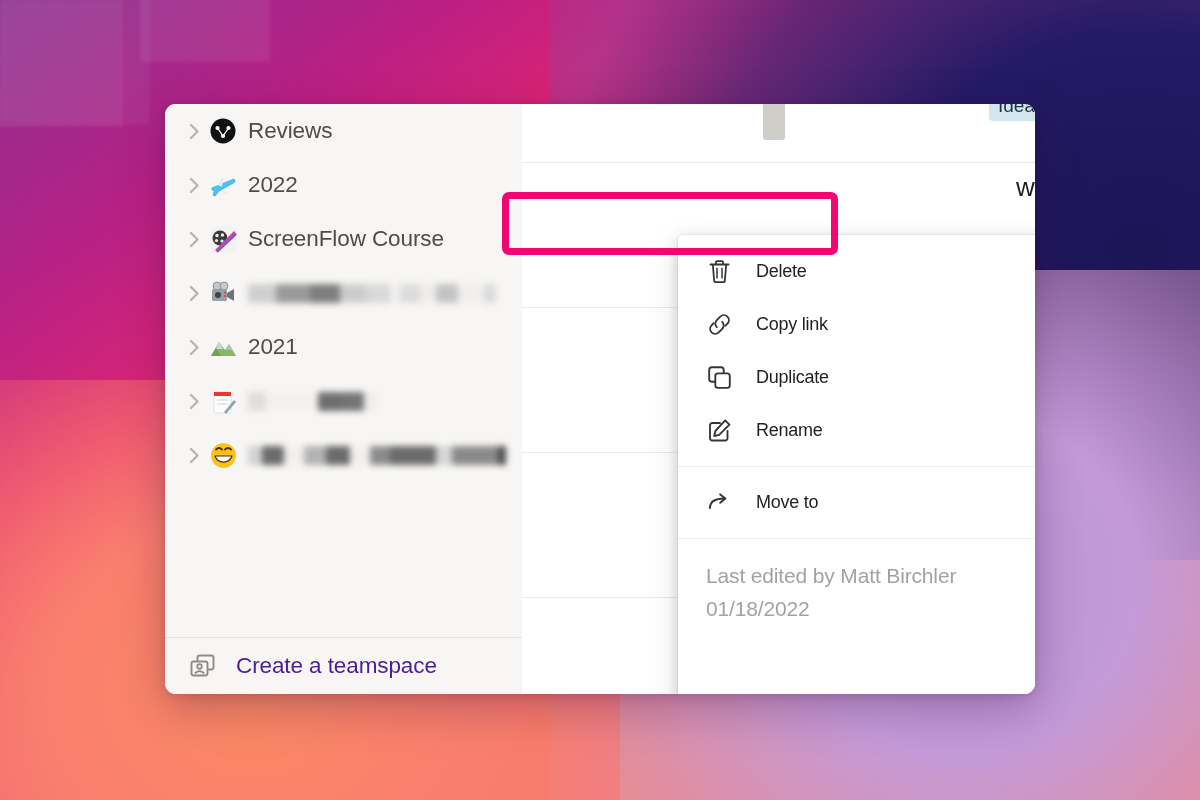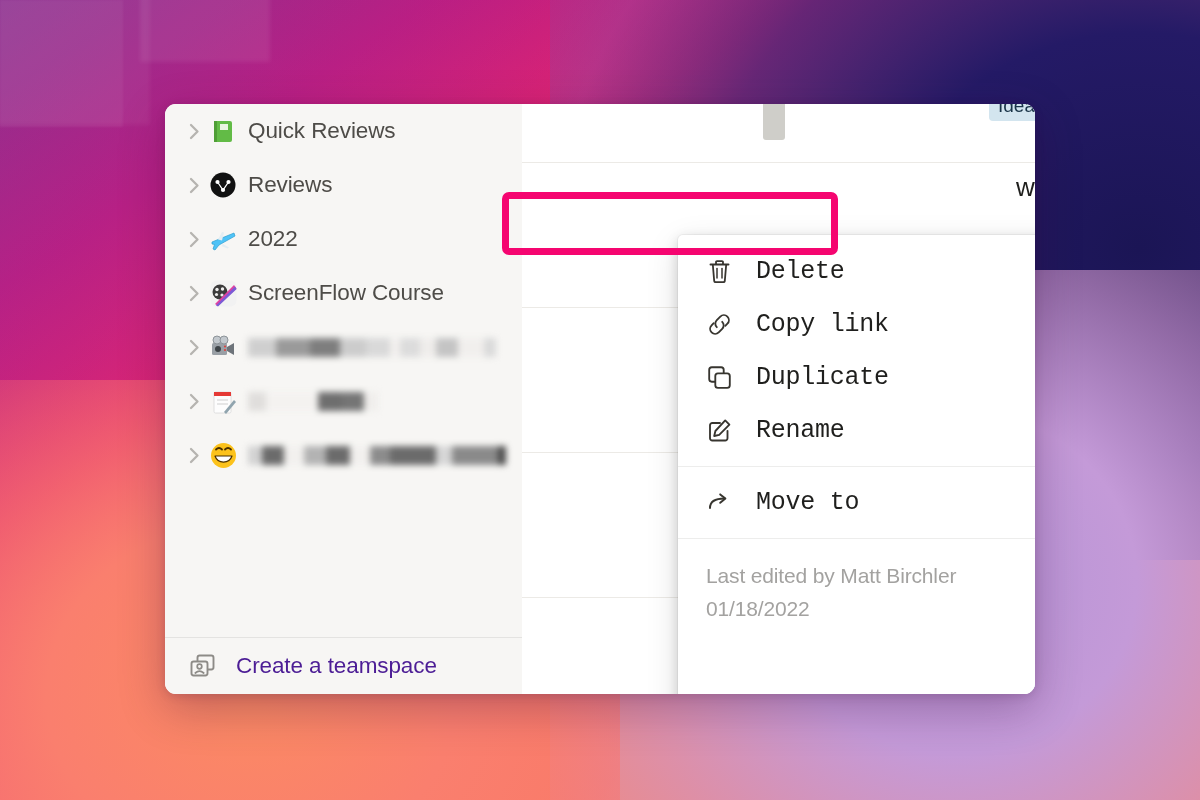--- a/index.html
+++ b/index.html
@@ -183,25 +183,24 @@
     height: 53px;
     padding-left: 28px;
     cursor: default;
   }
   .mi-icon {
     width: 50px; flex: 0 0 50px;
     display: flex; align-items: center;
     color: #37352f;
   }
   .mi-label {
-    font-size: 25px;
+    font-size: 18px;
     color: #1f1f1d;
     letter-spacing: -0.25px;
     white-space: nowrap;
-    font-family: Liberation Mono, monospace;
   }
   .menu-sep {
     height: 1px; background: rgba(55,53,47,0.09);
     margin: 9px 0;
   }
   
   #menu-meta {
     padding: 12px 0 14px 28px;
   }
   #menu-meta div {
@@ -247,35 +246,20 @@
       <div class="edge-frag" style="left:494px;top:68px;">w</div>
       <div class="edge-frag" style="left:494px;top:213px;">ar</div>
       <div class="edge-frag" style="left:494px;top:358px;">Se</div>
       <div class="edge-frag" style="left:494px;top:503px;">:C</div>
     </div>
 
     <div id="scroll-nub"></div>
 
     <div id="sidebar">
 
-      <div class="side-row">
-        <span class="chev">
-          <svg width="13" height="19" viewBox="0 0 13 19">
-              <path d="M3 3 L9.5 9.5 L3 16" fill="none" stroke="#b6b4b0" stroke-width="2.3" stroke-linecap="round" stroke-linejoin="round"></path>
-            </svg>
-        </span>
-        <span class="side-emoji">
-          <svg width="26" height="26" viewBox="0 0 26 26">
-            <path d="M4 3 H20 A2 2 0 0 1 22 5 V22 A2 2 0 0 1 20 24 H4 Z" fill="#62bb46"></path>
-            <path d="M4 3 H7 V24 H4 Z" fill="#4f9e36"></path>
-            <rect x="10" y="6" width="8" height="6" fill="#eaf5e2"></rect>
-          </svg>
-        </span>
-        <span class="side-label">Quick Reviews</span>
-      </div>
 
       <div class="side-row">
         <span class="chev">
           <svg width="13" height="19" viewBox="0 0 13 19">
               <path d="M3 3 L9.5 9.5 L3 16" fill="none" stroke="#b6b4b0" stroke-width="2.3" stroke-linecap="round" stroke-linejoin="round"></path>
             </svg>
         </span>
         <span class="side-emoji">
           <svg width="26" height="26" viewBox="0 0 26 26">
             <circle cx="13" cy="13" r="12.5" fill="#111111"></circle>
@@ -351,20 +335,36 @@
           <span class="blk" style="width:24px;background:#d9d9d9;"></span>
           <span class="blk" style="width:10px;background:#f2f0ee;"></span>
           <span class="blk" style="width:20px;background:#dcdcdc;"></span>
           <span class="blk" style="width:16px;background:#efedeb;"></span>
           <span class="blk" style="width:22px;background:#c4c4c4;"></span>
           <span class="blk" style="width:26px;background:#f1efed;"></span>
           <span class="blk" style="width:12px;background:#dadada;"></span>
         </span>
       </div>
 
+      <div class="side-row">
+        <span class="chev">
+          <svg width="13" height="19" viewBox="0 0 13 19">
+              <path d="M3 3 L9.5 9.5 L3 16" fill="none" stroke="#b6b4b0" stroke-width="2.3" stroke-linecap="round" stroke-linejoin="round"></path>
+            </svg>
+        </span>
+        <span class="side-emoji">
+          <svg width="27" height="27" viewBox="0 0 27 27">
+            <path d="M1 22 L9 8 L15 16 L19 10 L26 22 Z" fill="#8ab46a"></path>
+            <path d="M9 8 L13 15 L6 15 Z" fill="#cfd8dc"></path>
+            <path d="M19 10 L23 16 L16 16 Z" fill="#a8c0d0"></path>
+            <path d="M1 22 L6 14 L11 22 Z" fill="#6fa34f"></path>
+          </svg>
+        </span>
+        <span class="side-label">2021</span>
+      </div>
 
       <div class="side-row">
         <span class="chev">
           <svg width="13" height="19" viewBox="0 0 13 19">
               <path d="M3 3 L9.5 9.5 L3 16" fill="none" stroke="#b6b4b0" stroke-width="2.3" stroke-linecap="round" stroke-linejoin="round"></path>
             </svg>
         </span>
         <span class="side-emoji">
           <svg width="27" height="27" viewBox="0 0 27 27">
             <rect x="4" y="4" width="17" height="21" rx="1.5" fill="#fdfdfd" stroke="#d8d8d8" stroke-width="0.8"></rect>

